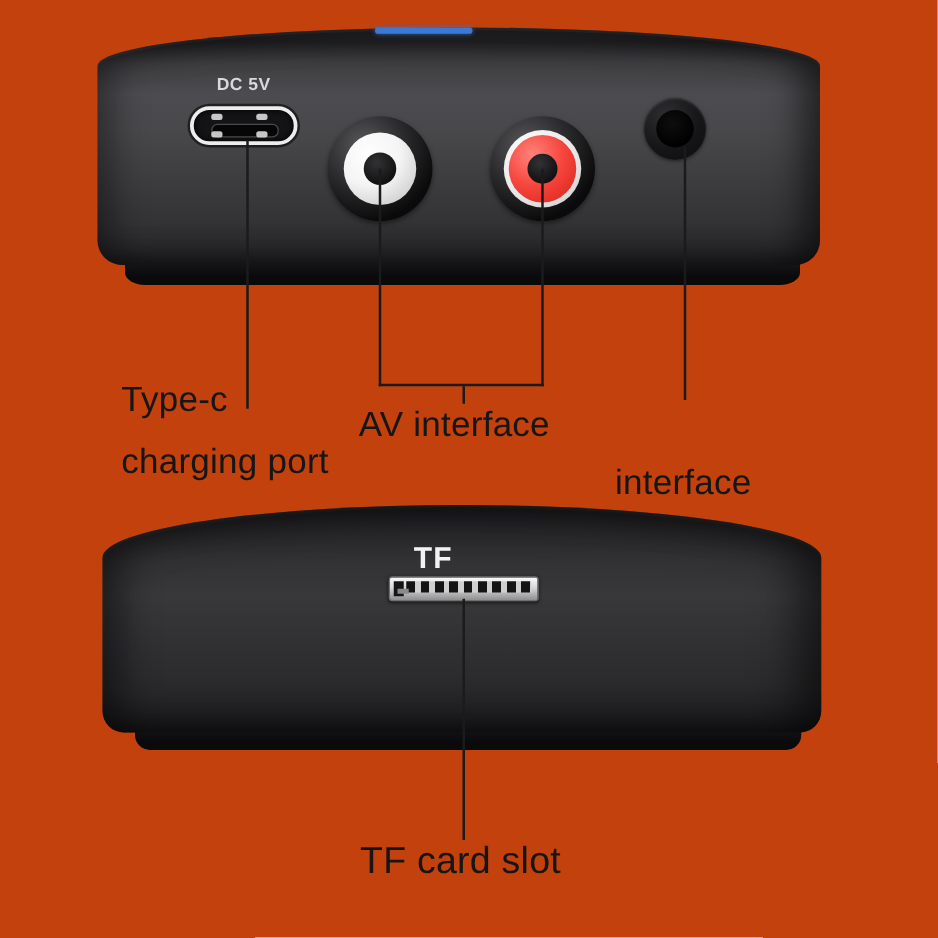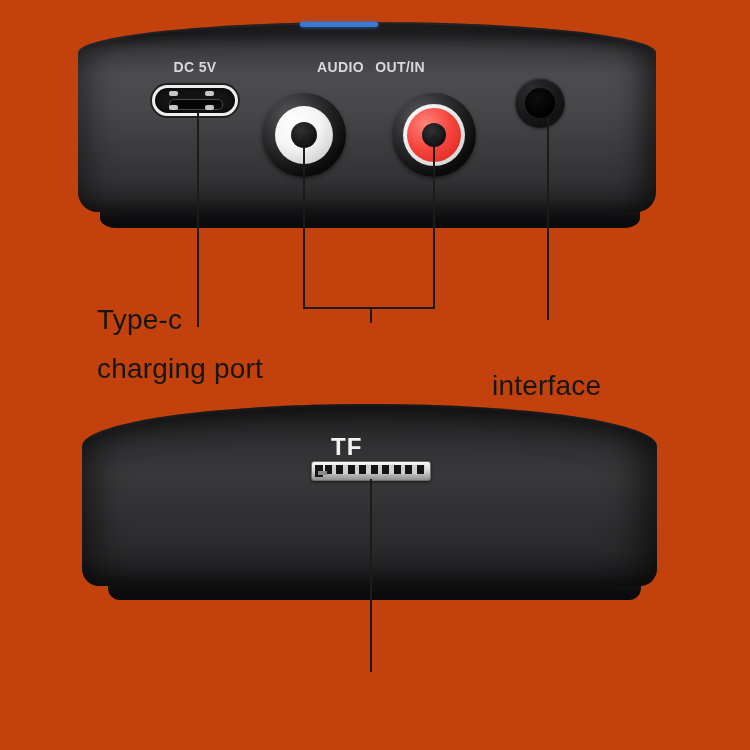--- a/index.html
+++ b/index.html
@@ -126,21 +126,20 @@
 
   <div class="abs plabel" style="left:145px;top:59px;width:100px;">DC 5V</div>
   <div class="abs typec">
     <div class="abs typec-tongue"></div>
     <div class="abs tc-pin" style="left:14px;top:3px;"></div>
     <div class="abs tc-pin" style="left:50px;top:3px;"></div>
     <div class="abs tc-pin" style="left:14px;top:17px;"></div>
     <div class="abs tc-pin" style="left:50px;top:17px;"></div>
   </div>
 
-  <div class="abs plabel" style="left:281px;top:59px;width:180px;word-spacing:7px;">AUDIO OUT/IN</div>
 
   <div class="abs ring rca-outer" style="left:262px;top:93px;">
     <div class="abs ring rca-white" style="left:13px;top:13px;"></div>
     <div class="abs ring rca-hole" style="left:29px;top:29px;width:26px;height:26px;"></div>
   </div>
 
   <div class="abs ring rca-outer" style="left:392px;top:93px;">
     <div class="abs ring rca-rim" style="left:11px;top:11px;"></div>
     <div class="abs ring rca-red" style="left:15px;top:15px;"></div>
     <div class="abs ring rca-hole" style="left:30px;top:30px;width:24px;height:24px;"></div>
@@ -152,28 +151,30 @@
 
   <div class="abs lline" style="left:197px;top:112px;height:215px;"></div>
   <div class="abs lline" style="left:303px;top:135px;height:174px;"></div>
   <div class="abs lline" style="left:433px;top:135px;height:174px;"></div>
   <div class="abs lline-h" style="left:303px;top:307px;width:132px;"></div>
   <div class="abs lline" style="left:370px;top:309px;height:14px;"></div>
   <div class="abs lline" style="left:547px;top:118px;height:202px;"></div>
 
   <div class="abs ann" style="left:97px;top:304px;">Type-c</div>
   <div class="abs ann" style="left:97px;top:353px;">charging port</div>
+  <div class="abs ann" style="left:287px;top:324px;">AV interface</div>
   <div class="abs ann" style="left:492px;top:370px;">interface</div>
 
   <div class="abs base-bottom"></div>
   <div class="abs dev-bottom"></div>
 
   <div class="abs tf-text" style="left:331px;top:433px;width:80px;">TF</div>
 
   <div class="abs tf-slot">
     <div class="abs tf-teeth"></div>
     <div class="abs tf-notch"></div>
     <div class="abs tf-notch2"></div>
   </div>
 
   <div class="abs lline" style="left:370px;top:479px;height:193px;"></div>
+  <div class="abs ann ann-big" style="left:288px;top:672px;">TF card slot</div>
 
 </div>
 
 </body></html>

